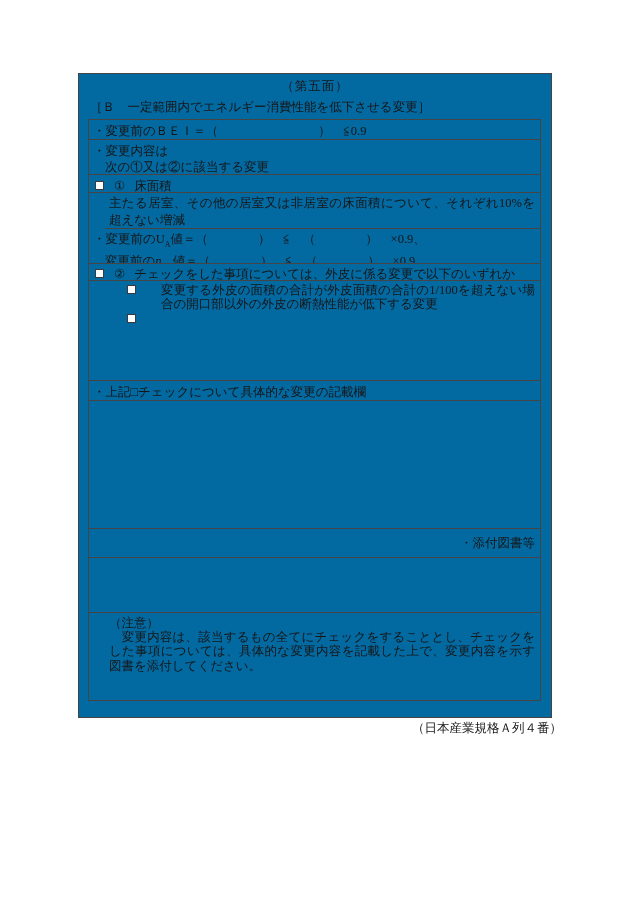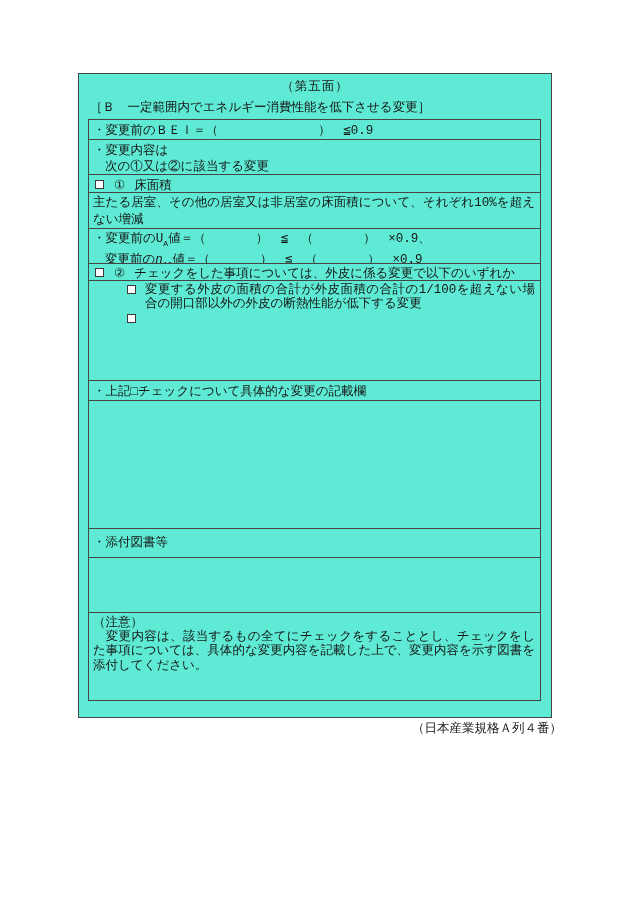--- a/index.html
+++ b/index.html
@@ -9,44 +9,43 @@
     background:#ffffff;
     color:#161616;
     font-family:"Liberation Serif","DejaVu Serif",serif;
     font-size:12.5px;
     line-height:16px;
   }
   .frame {
     position:absolute; left:78px; top:73px;
     width:474px; height:645px;
     border:1px solid #454545;
-    background:#5eead4;
+    background:#0369a1;
   }
   .sheet-title {
     position:absolute; top:4px; left:0; right:0;
     text-align:center; letter-spacing:1px;
   }
   .section-heading {
     position:absolute; top:25px; left:11px;
     white-space:nowrap;
   }
   .form-table {
     position:absolute; left:9px; top:45px;
     width:453px;
     border:1px solid #454545;
   }
   .row {
     border-bottom:1px solid #454545;
     padding:3px 5px 0 4px;
     overflow:hidden;
-    font-family:Liberation Mono, monospace;
   }
   .row:last-child { border-bottom:none; }
   .indent1 { padding-left:12px; }
-  .just { text-align:justify; }
+  .just { text-align:justify;margin-left:16px; }
   .cb {
     display:inline-block; width:9px; height:9px;
     border:1px solid #3a3a3a; background:#fff;
     vertical-align:0px;
   }
   .item-head .cb { margin:0 10px 0 2px; }
   .item-head .num { margin-right:9px; }
   .val-line .sub { font-size:8px; }
   .val-line .sym-i { font-style:italic; }
   .options { padding-top:2px; }
@@ -109,21 +108,21 @@
         <span class="cb"></span>
       </div>
     </div>
 
     <div class="row" style="height:20px">
       <span>・上記□チェックについて具体的な変更の記載欄</span>
     </div>
 
     <div class="row blank-box" style="height:128px"></div>
 
-    <div class="row" style="height:29px; padding-top:6px;">
+    <div class="row" style="height:29px; padding-top:6px;text-align:right;">
       <span>・添付図書等</span>
     </div>
 
     <div class="row blank-box" style="height:55px"></div>
 
     <div class="row notice-row just" style="height:87px">
       <div>（注意）</div>
       <div>　変更内容は、該当するもの全てにチェックをすることとし、チェックをした事項については、具体的な変更内容を記載した上で、変更内容を示す図書を添付してください。</div>
     </div>
 

